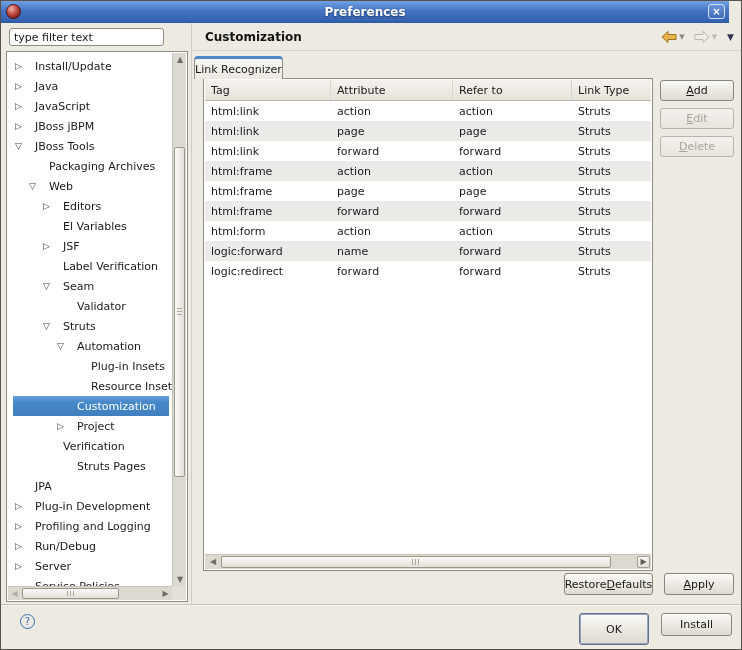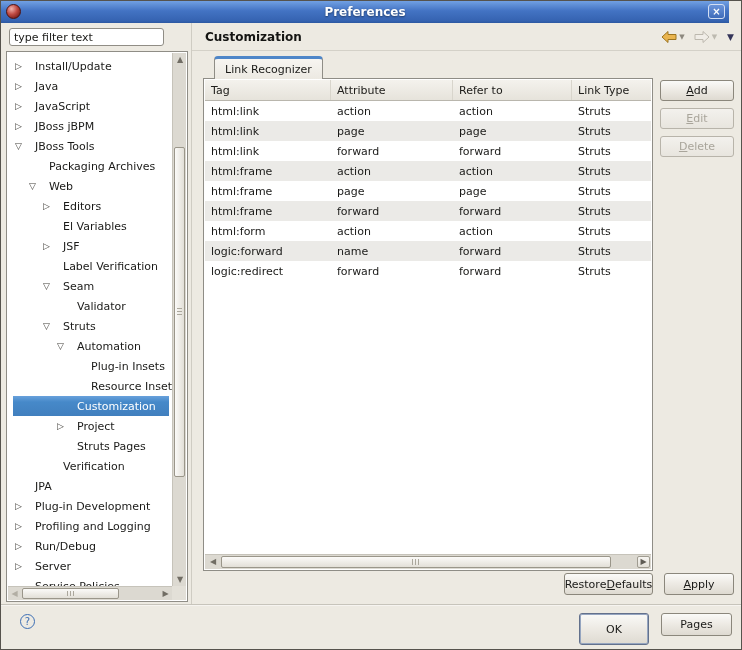--- a/index.html
+++ b/index.html
@@ -58,21 +58,21 @@
   .vdiv{position:absolute;left:190px;top:22px;height:581px;width:1px;background:#cfccc3;}
   .hdrdiv{position:absolute;left:191px;top:49px;right:0;height:1px;background:#d4d1c8;}
   .botdiv{position:absolute;left:0;right:0;top:603px;height:1px;background:#c7c4bb;box-shadow:0 1px 0 #f6f4f0;}
   
   .pagetitle{position:absolute;left:204px;top:29px;font-weight:bold;font-size:12px;color:#141412;}
   .nav{position:absolute;right:3px;top:27px;height:18px;display:flex;align-items:center;gap:2px;}
   .navchev{font-size:7px;color:#8d897f;line-height:1;}
   .navchev.dis{color:#bdbab0;}
   .navmenu{font-size:9px;color:#343459;line-height:1;margin-left:8px;margin-right:4px;}
   
-  .tab{position:absolute;left:213px;top:55px;height:23px;padding:0 10px;
+  .tab{position:absolute;left:193px;top:55px;height:23px;padding:0 0;
     display:flex;align-items:center;z-index:2;
     background:linear-gradient(#f7f5f1,#ece9e2);
     border:1px solid #8f8d86;border-bottom:none;border-top:3px solid #4e86c8;
     border-radius:4px 4px 0 0;}
   .tframe{position:absolute;left:202px;top:77px;width:450px;height:493px;
     background:#fff;border:1px solid #8f8d86;}
   .thead{position:absolute;left:1px;top:1px;right:1px;height:21px;display:grid;
     grid-template-columns:126px 122px 119px 1fr;
     background:linear-gradient(#f4f2ed,#e6e3db);border-bottom:1px solid #b9b6ad;}
   .th{display:flex;align-items:center;padding-left:6px;border-right:1px solid #d8d5cc;color:#21201d;}
@@ -215,28 +215,28 @@
           <span class="tsp" style="width: 49px;"></span>
           <span class="texp"></span>
           <span class="tlb">Customization</span>
         </div>
         <div class="trow">
           <span class="tsp" style="width: 49px;"></span>
           <span class="texp">▷</span>
           <span class="tlb">Project</span>
         </div>
         <div class="trow">
+          <span class="tsp" style="width: 35px;"></span>
+          <span class="texp"></span>
+          <span class="tlb">Verification</span>
+        </div>
+        <div class="trow">
           <span class="tsp" style="width: 49px;"></span>
           <span class="texp"></span>
           <span class="tlb">Struts Pages</span>
-        </div>
-        <div class="trow">
-          <span class="tsp" style="width: 35px;"></span>
-          <span class="texp"></span>
-          <span class="tlb">Verification</span>
         </div>
         <div class="trow">
           <span class="tsp" style="width: 7px;"></span>
           <span class="texp"></span>
           <span class="tlb">JPA</span>
         </div>
         <div class="trow">
           <span class="tsp" style="width: 7px;"></span>
           <span class="texp">▷</span>
           <span class="tlb">Plug-in Development</span>
@@ -392,16 +392,16 @@
       <span>pply</span>
   </div>
 
   <div class="botdiv"></div>
 
   <div class="help">?</div>
   <div class="btn focus okbtn">
     <span>OK</span>
   </div>
   <div class="btn cancelbtn">
-    <span>Pages</span>
+    <span>Install</span>
   </div>
 
 </div>
 
 </body></html>

